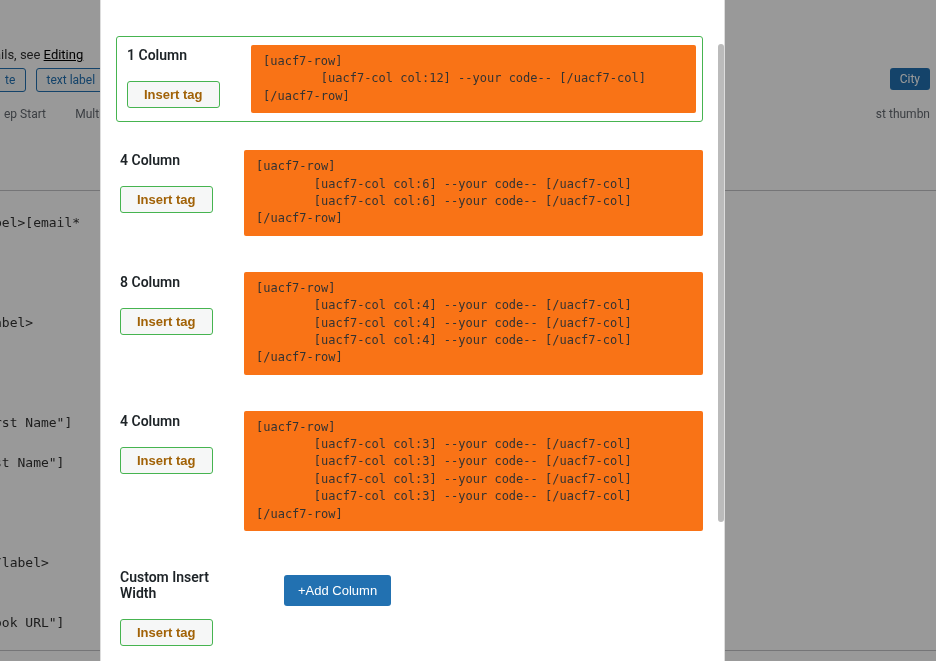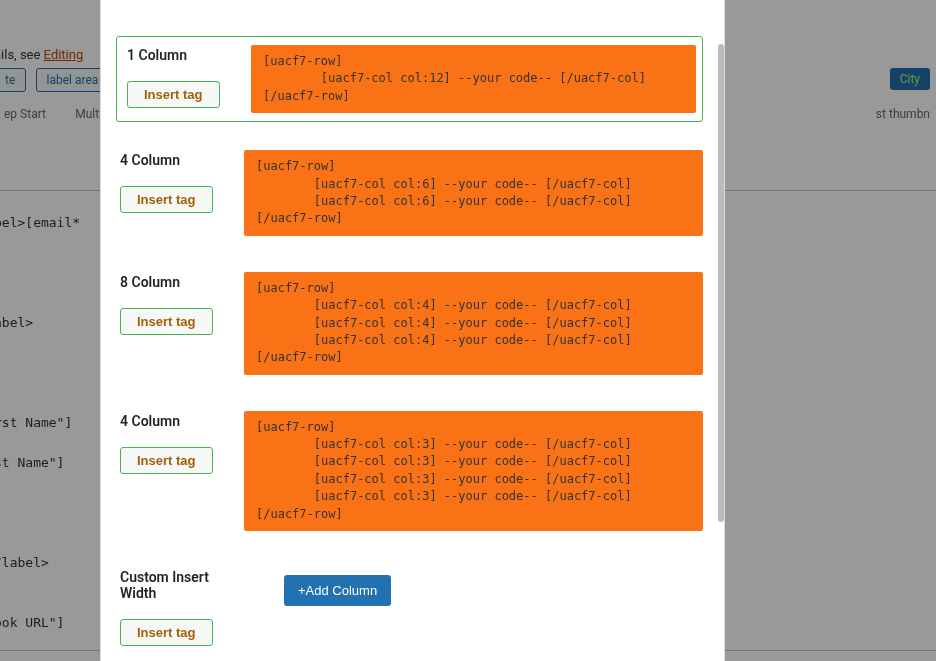--- a/index.html
+++ b/index.html
@@ -25,37 +25,37 @@
       background: #ffffff;
       z-index: 1;
     }
     .bg-text {
       position: absolute;
       color: #333;
       font-size: 13px;
       white-space: nowrap;
     }
     .bg-link {
-      color: #c2410c;
+      color: #000000;
       text-decoration: underline;
     }
     .bg-tag {
       display: inline-block;
       border: 1px solid #2271b1;
       background: #f6f7f7;
       color: #2271b1;
       padding: 4px 10px;
       border-radius: 3px;
       font-size: 12px;
       margin-right: 6px;
     }
     .bg-tag-filled {
       display: inline-block;
       background: #2271b1;
-      color: #bef264;
+      color: #ffffff;
       padding: 4px 10px;
       border-radius: 3px;
       font-size: 12px;
       margin-right: 6px;
     }
     .bg-pill {
       display: inline-block;
       color: #646970;
       padding: 4px 10px;
       font-size: 12px;
@@ -181,21 +181,21 @@
   </style>
 </head>
 <body>
 
 <div class="background-layer">
   <div class="bg-text" style="top:47px; left:-6px;">
     <span>ails, see </span><span class="bg-link">Editing </span>
   </div>
   <div class="bg-text" style="top:68px; left:-6px;">
     <span class="bg-tag">te</span>
-    <span class="bg-tag">label area</span>
+    <span class="bg-tag">text label</span>
   </div>
   <div class="bg-text" style="top:68px; right:0;">
     <span class="bg-tag-filled">City</span>
   </div>
   <div class="bg-text" style="top:103px; left:-6px;">
     <span class="bg-pill">ep Start</span>
     <span class="bg-pill">Multis</span>
   </div>
   <div class="bg-text" style="top:103px; right:-10px;">
     <span class="bg-pill">st thumbn</span>

